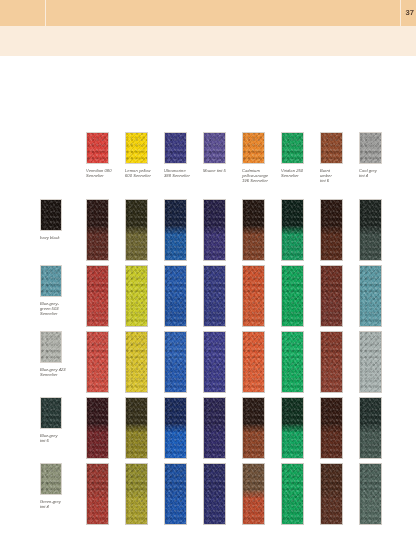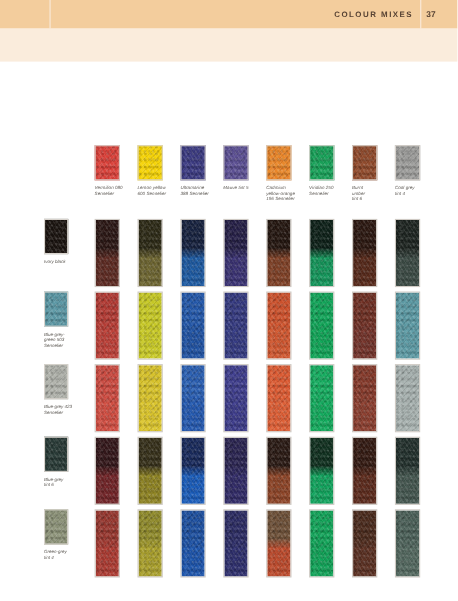--- a/index.html
+++ b/index.html
@@ -21,21 +21,21 @@
     display:flex;align-items:center;justify-content:flex-end;
   }
   .header-title{
     font-size:7.2px;letter-spacing:1.35px;color:#574233;
     font-weight:600;padding-right:6px;line-height:26px;
     white-space:nowrap;
   }
   .header-sep{width:1px;height:26px;background:#faecdc;}
   .header-page{
     font-size:7.6px;color:#574233;font-weight:600;
-    line-height:26px;padding:0 20px 0 5px;white-space:nowrap;
+    line-height:26px;padding:0 2px 0 5px;white-space:nowrap;
   }
 
   
   #matrix{position:absolute;left:0;top:56px;width:416px;height:490px;}
 
   .col-head{
     position:absolute;width:39px;
   }
   .col-swatch{
     width:23px;height:32px;
@@ -103,21 +103,20 @@
   .grad{position:absolute;inset:0;}
 </style>
 </head>
 <body>
 
 <div id="page-header">
   <div class="band-top"></div>
   <div class="band-top-divider"></div>
   <div class="band-cream"></div>
   <div class="header-label-wrap">
-    <div class="header-title">COLOUR MIXES</div>
     <div class="header-sep"></div>
     <div class="header-page">37</div>
   </div>
 </div>
 
 <div id="matrix">
     <div class="col-head" style="left: 86px; top: 76px;">
       <div class="col-swatch" style="background: rgb(217, 65, 58);">
         <div class="tex tex-b"></div>
         <div class="tex tex-a"></div>

